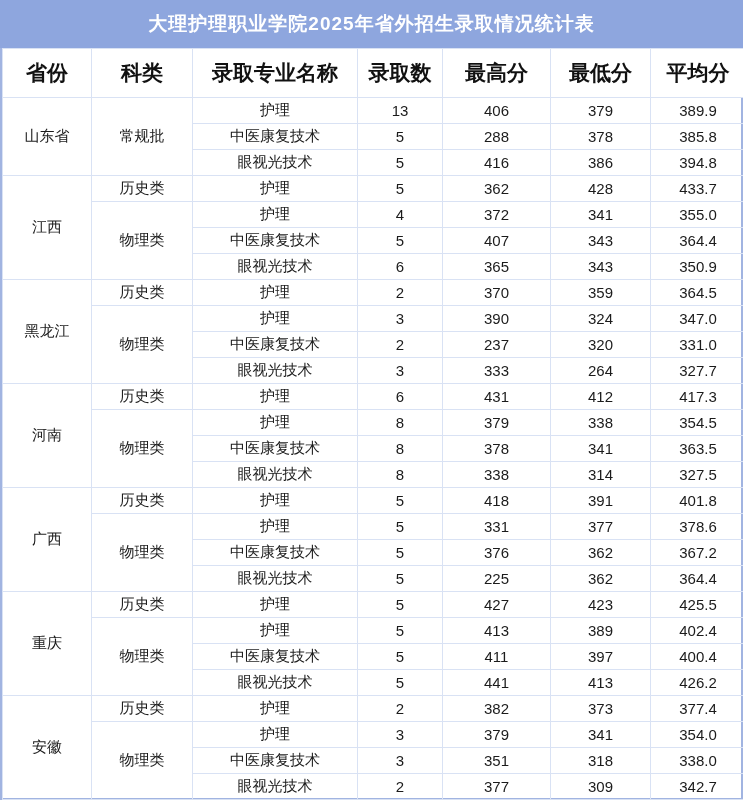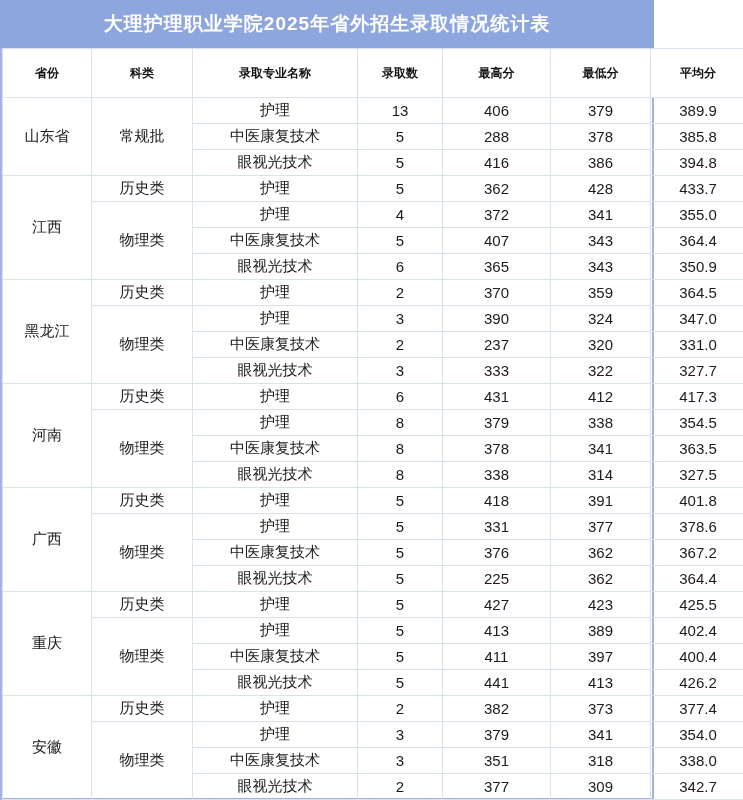--- a/index.html
+++ b/index.html
@@ -8,21 +8,21 @@
     --outer:#A1B4E1;
     --text:#1b1b1b;
   }
   html,body{margin:0;padding:0;background:#fff;}
   body{
     width:743px;height:800px;overflow:hidden;
     font-family:"Liberation Sans","DejaVu Sans",sans-serif;
     color:var(--text);
   }
   .sheet{
-    width:654px;height:800px;box-sizing:border-box;
+    width:743px;height:800px;box-sizing:border-box;
     border-left:2px solid var(--outer);
     border-right:2px solid var(--outer);
     border-bottom:2px solid var(--outer);
     background:#fff;
   }
   .title-bar{
     height:48px;line-height:48px;
     background:var(--title-bg);
     color:#ffffff;
     font-size:19px;font-weight:bold;
@@ -38,21 +38,21 @@
   table.stats th, table.stats td{
     border:1px solid var(--grid);
     text-align:center;
     vertical-align:middle;
     padding:0 2px;
     overflow:hidden;
     white-space:nowrap;
   }
   table.stats thead tr{height:49px;}
   table.stats th{
-    font-size:12px;font-weight:bold;color:#111;
+    font-size:21px;font-weight:bold;color:#111;
     background:#fff;
   }
   table.stats tbody tr{height:26px;}
   table.stats td{font-size:15px;}
   td.province{font-size:16px;font-weight:normal;}
   td.category{font-size:15px;font-weight:normal;}
 </style>
 </head>
 <body>
 
@@ -155,21 +155,21 @@
           <td>中医康复技术</td>
           <td>2</td>
           <td>237</td>
           <td>320</td>
           <td>331.0</td>
         </tr>
         <tr>
           <td>眼视光技术</td>
           <td>3</td>
           <td>333</td>
-          <td>322</td>
+          <td>264</td>
           <td>327.7</td>
         </tr>
         <tr>
           <td class="province" rowspan="4">河南</td>
           <td class="category">历史类</td>
           <td>护理</td>
           <td>6</td>
           <td>431</td>
           <td>412</td>
           <td>417.3</td>

